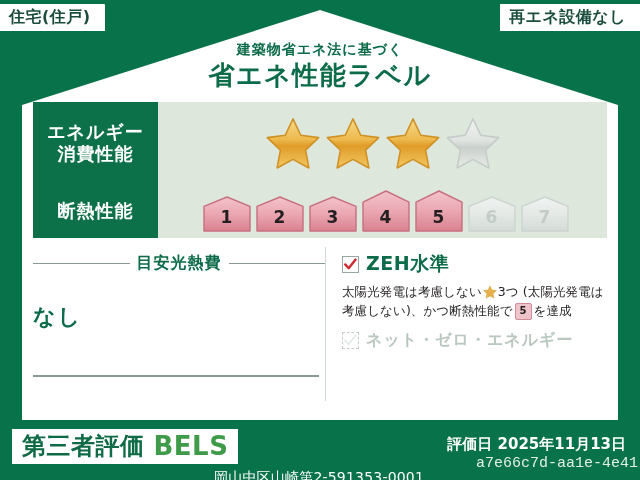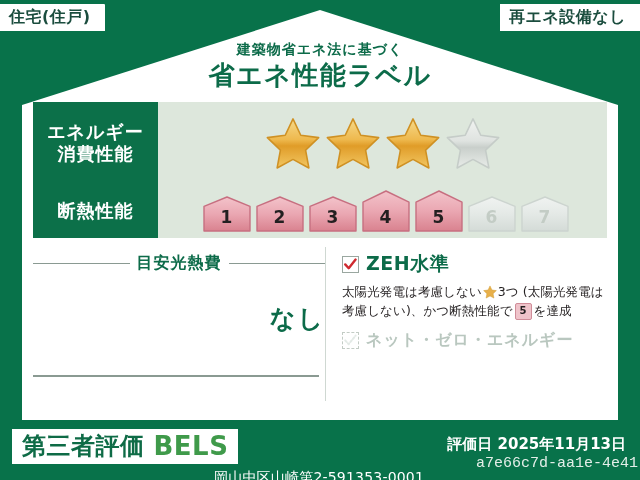--- a/index.html
+++ b/index.html
@@ -160,23 +160,23 @@
   }
   #cost-heading .rule-text {
     color: #0c6b49;
     font-size: 16px;
     font-weight: bold;
     letter-spacing: 1px;
     white-space: nowrap;
   }
   #cost-value {
     margin-top: 28px;
-    text-align: right;
+    text-align: left;
     color: #0c6b49;
-    font-size: 25px;
+    font-size: 22px;
     font-weight: bold;
     letter-spacing: 2px;
   }
   #cost-underline {
     position: absolute;
     left: 0;
     right: 6px;
     top: 128px;
     height: 2px;
     background: #8a9a92;

